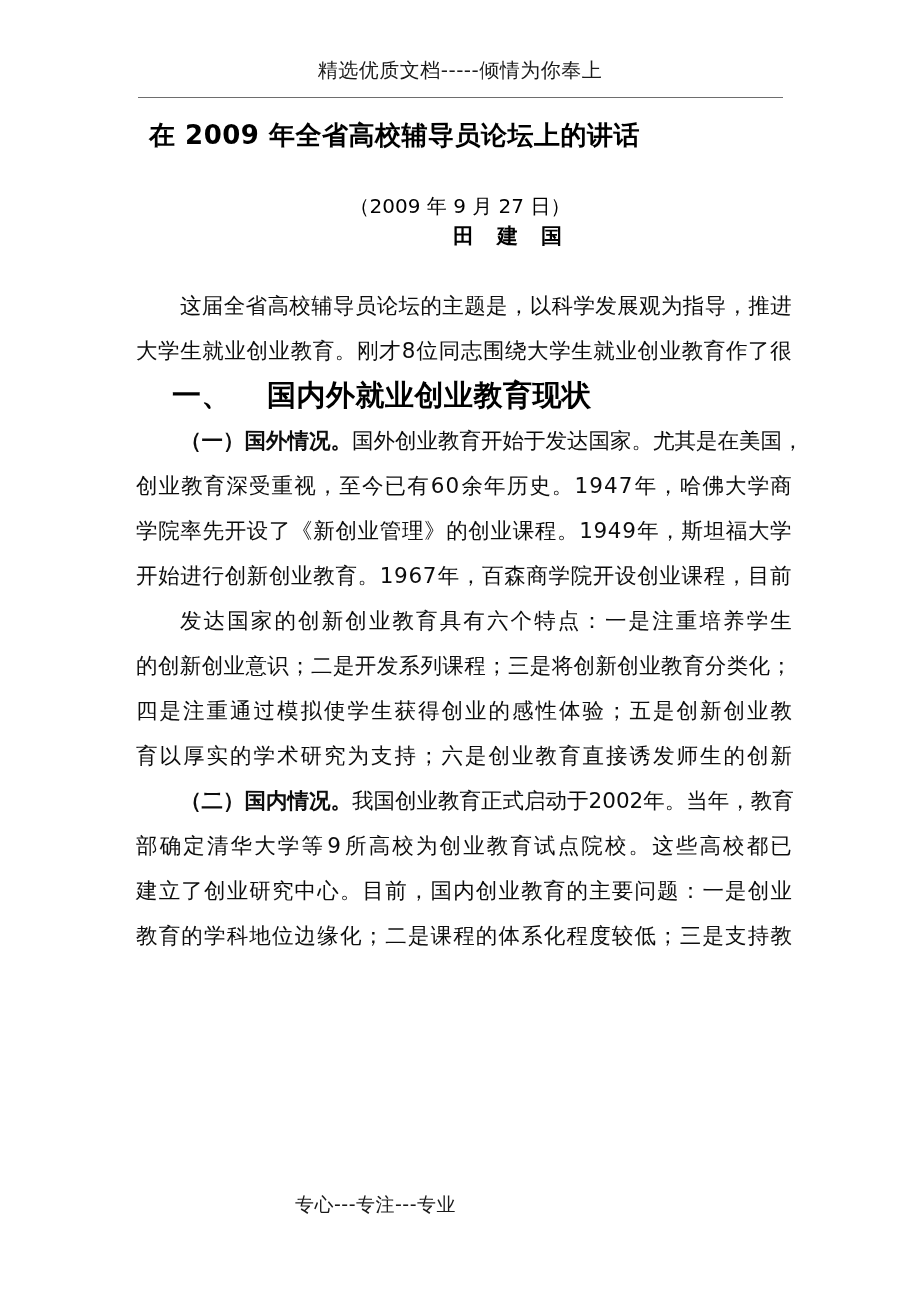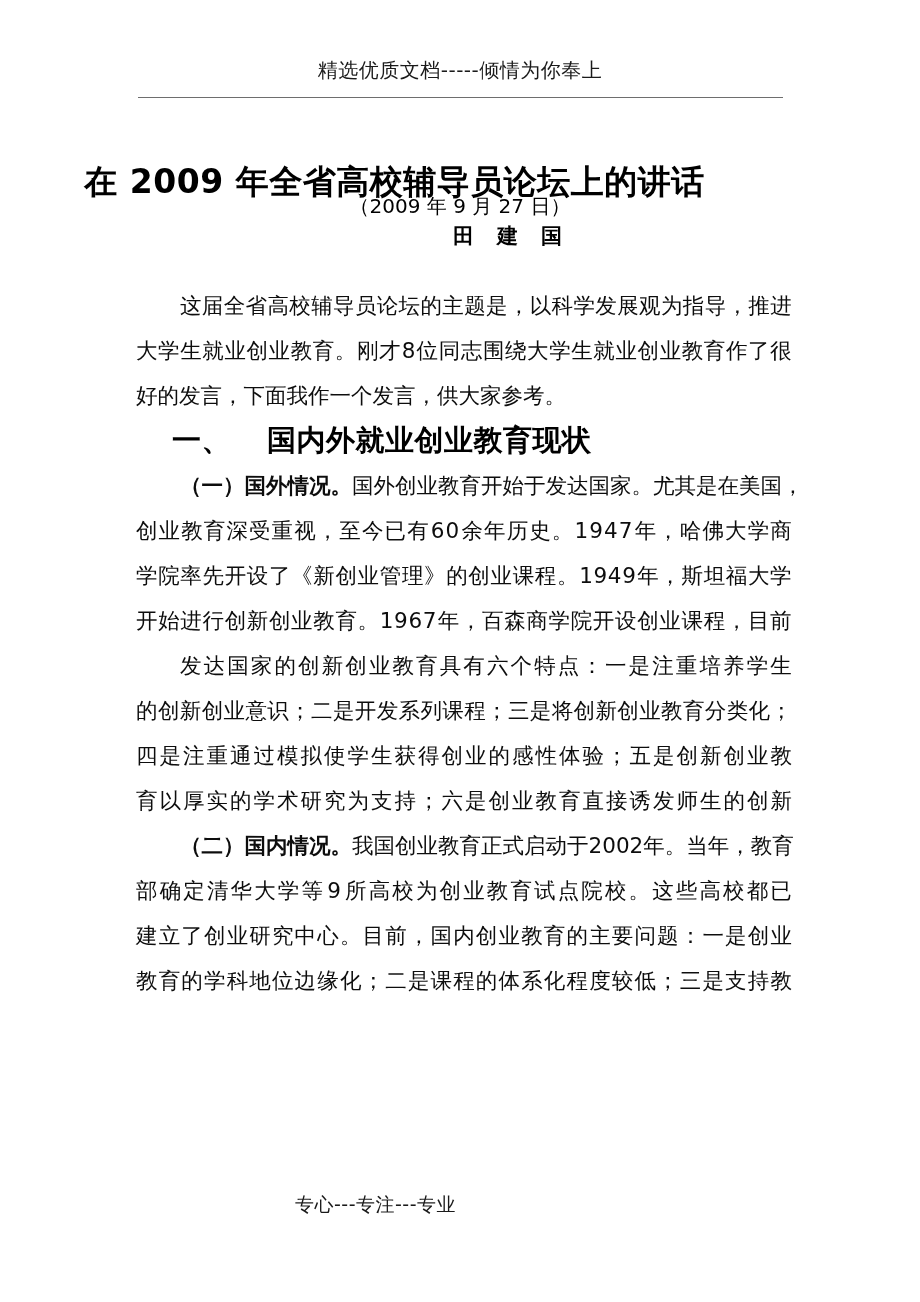--- a/index.html
+++ b/index.html
@@ -51,26 +51,25 @@
 
   
   .doc-title {
     position: absolute;
     left: 0;
     top: 112px;
     width: 789px;
     text-align: center;
     font-family: "DejaVu Sans", "Liberation Sans", sans-serif;
     font-weight: bold;
-    font-size: 33px;
+    font-size: 26px;
     line-height: 46px;
     letter-spacing: 0.5px;
     color: #000;
     white-space: nowrap;
-    margin-top: 47px;
   }
   .doc-date {
     position: absolute;
     left: 0;
     top: 192px;
     width: 920px;
     text-align: center;
     font-family: "DejaVu Sans", "Liberation Sans", sans-serif;
     font-size: 20px;
     line-height: 28px;
@@ -221,21 +220,20 @@
           <span>就</span>
           <span>业</span>
           <span>创</span>
           <span>业</span>
           <span>教</span>
           <span>育</span>
           <span>作</span>
           <span>了</span>
           <span>很</span>
         </span>
-      <span class="ln">好的发言，下面我作一个发言，供大家参考。</span>
     </div>
 
     <div class="section-heading">
       <span>一、</span><span class="gap"></span><span>国内外就业创业教育现状</span>
     </div>
 
     <div class="para">
       <span class="ln just indent2">
           <span style="font-weight: bold;">（</span>
           <span style="font-weight: bold;">一</span>

